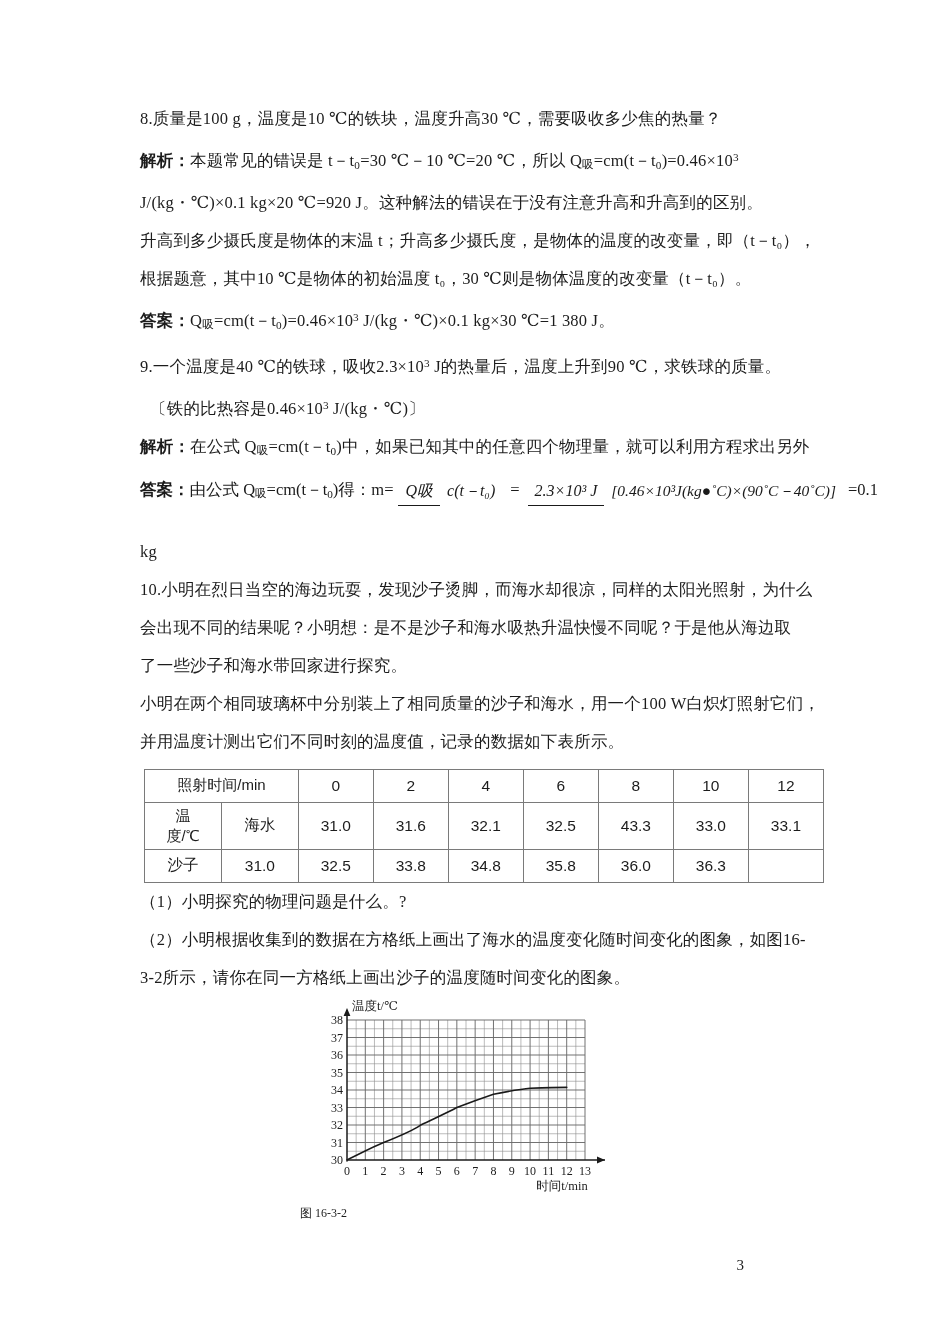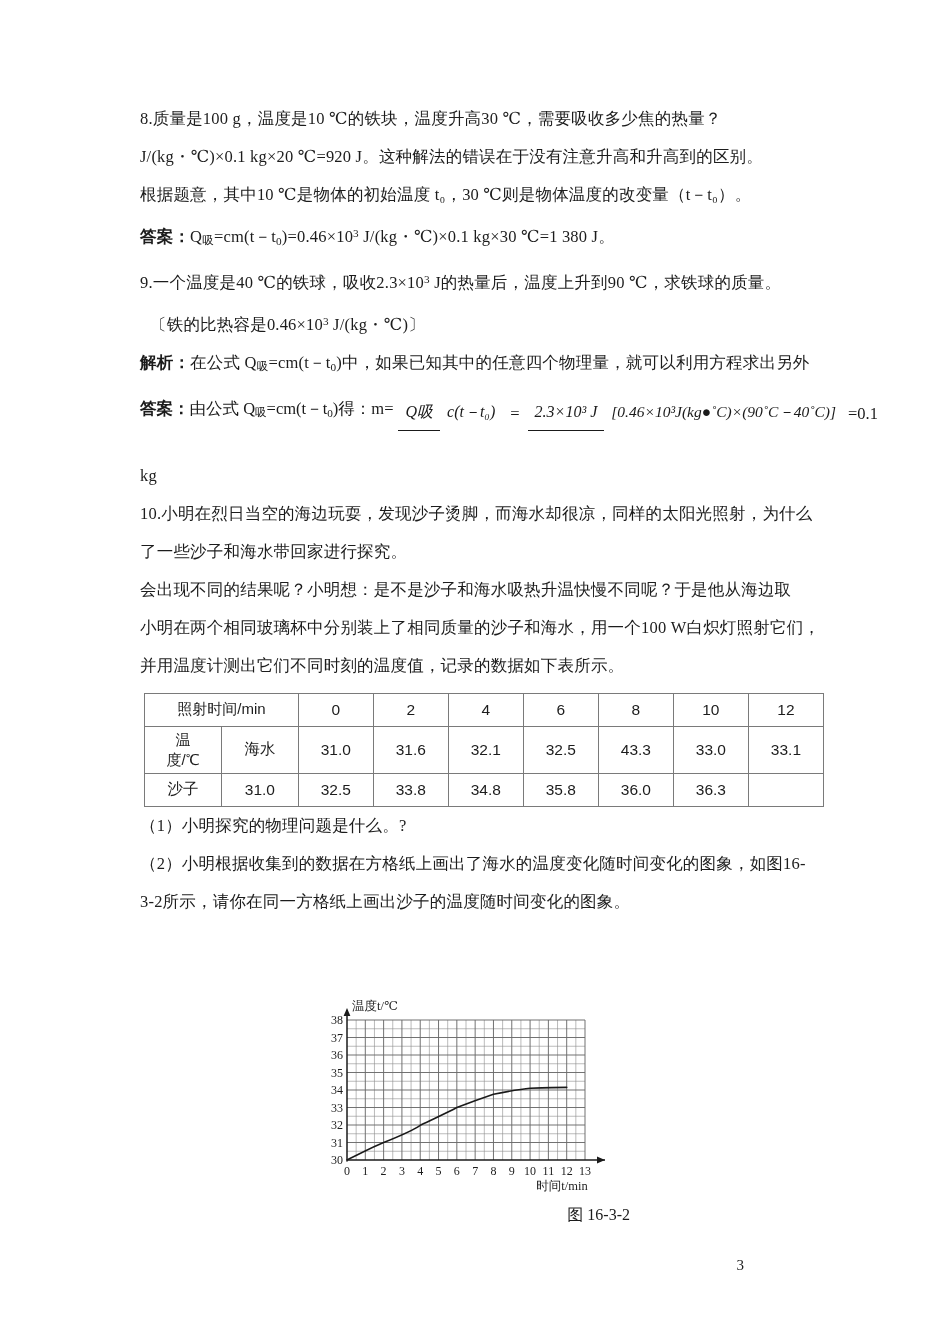--- a/index.html
+++ b/index.html
@@ -46,23 +46,23 @@
     font-size: 0.68em;
     vertical-align: 0.45em;
   }
   .sm {
     font-size: 0.7em;
     vertical-align: -0.2em;
   }
   
   .formula-row {
     display: flex;
-    align-items: flex-end;
+    align-items: flex-start;
     font-size: 16.5px;
-    line-height: 34px;
+    line-height: 26px;
     margin-top: 6px;
   }
   .formula-row .lead { white-space: nowrap; }
   .frac {
     display: inline-flex;
     flex-direction: row;
     align-items: center;
     vertical-align: middle;
     margin: 0 5px;
     font-family: "Liberation Serif", serif;
@@ -103,22 +103,22 @@
     left: 300px;
     top: 998px;
     width: 340px;
   }
   .chart-box {
     position: relative;
     width: 330px;
     height: 195px;
   }
   .caption {
-    text-align: right;
-    font-size: 16px;
+    text-align: left;
+    font-size: 12px;
     margin-top: 12px;
     width: 330px;
     color: #1c1c1c;
   }
   .page-number {
     position: absolute;
     right: 30px;
     bottom: 70px;
     font-size: 15px;
     color: #1c1c1c;
@@ -130,22 +130,26 @@
 </style>
 </head>
 <body>
 
 <div class="page">
 
   <div class="content">
 
     <div class="line">8.质量是100 g，温度是10 ℃的铁块，温度升高30 ℃，需要吸收多少焦的热量？</div>
 
+    <div class="line">
+      <span class="bold-label">解析：</span><span>本题常见的错误是 t－t</span><sub>0</sub><span>=30 ℃－10 ℃=20 ℃，所以 Q</span><span class="sm">吸</span><span>=cm(t－t</span><sub>0</sub><span>)=0.46×10</span><sup>3</sup>
+    </div>
 
     <div class="line">J/(kg・℃)×0.1 kg×20 ℃=920 J。这种解法的错误在于没有注意升高和升高到的区别。</div>
+    <div class="line">升高到多少摄氏度是物体的末温 t；升高多少摄氏度，是物体的温度的改变量，即（t－t₀），</div>
     <div class="line">根据题意，其中10 ℃是物体的初始温度 t₀，30 ℃则是物体温度的改变量（t－t₀）。</div>
 
     <div class="line">
       <span class="bold-label">答案：</span><span>Q</span><span class="sm">吸</span><span>=cm(t－t</span><sub>0</sub><span>)=0.46×10</span><sup>3</sup><span> J/(kg・℃)×0.1 kg×30 ℃=1 380 J。</span>
     </div>
 
     <div class="line">
       <span>9.一个温度是40 ℃的铁球，吸收2.3×10</span><sup>3</sup><span> J的热量后，温度上升到90 ℃，求铁球的质量。</span>
     </div>
 
@@ -172,22 +176,22 @@
         <span class="num">2.3×10³ J</span>
         <span class="den bigden">[0.46×10³J(kg●˚C)×(90˚C－40˚C)]</span>
       </span>
 
       <span>=0.1</span>
     </div>
 
     <div class="line" style="margin-top:26px;">kg</div>
 
     <div class="line">10.小明在烈日当空的海边玩耍，发现沙子烫脚，而海水却很凉，同样的太阳光照射，为什么</div>
+    <div class="line">会出现不同的结果呢？小明想：是不是沙子和海水吸热升温快慢不同呢？于是他从海边取</div>
     <div class="line">了一些沙子和海水带回家进行探究。</div>
-    <div class="line">会出现不同的结果呢？小明想：是不是沙子和海水吸热升温快慢不同呢？于是他从海边取</div>
     <div class="line">小明在两个相同玻璃杯中分别装上了相同质量的沙子和海水，用一个100 W白炽灯照射它们，</div>
     <div class="line">并用温度计测出它们不同时刻的温度值，记录的数据如下表所示。</div>
 
     <table class="data-table">
       <tbody>
           <tr>
         <td colspan="2" class="labelcell">照射时间/min</td>
         <td>0</td>
         <td>2</td>
         <td>4</td>

